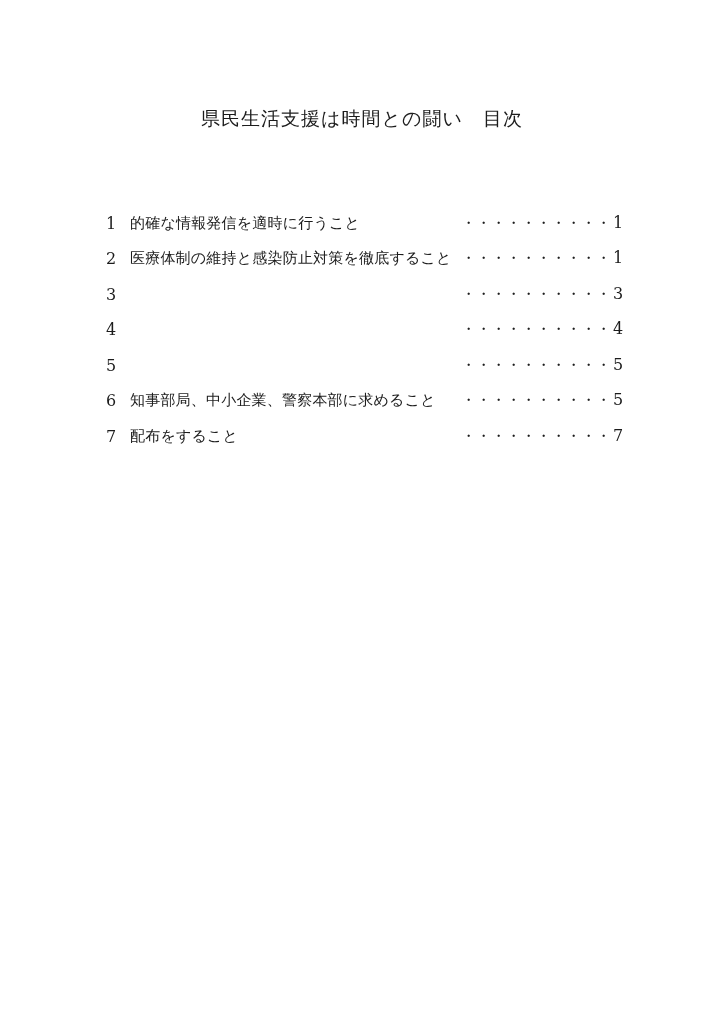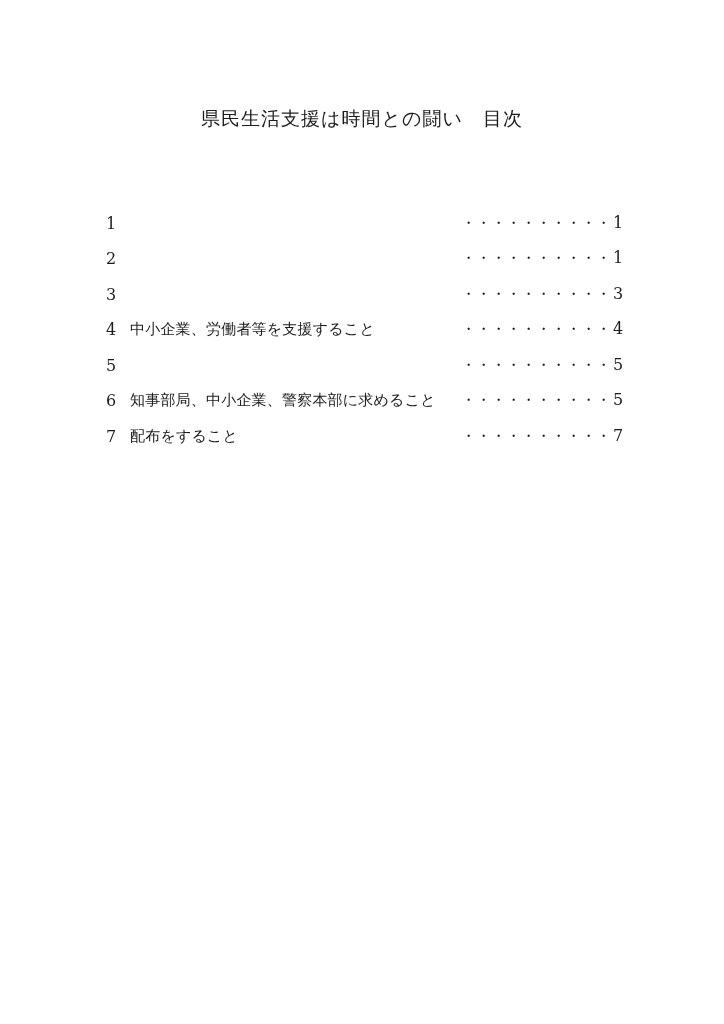--- a/index.html
+++ b/index.html
@@ -72,36 +72,37 @@
 <body>
 
 <div class="page">
 
   <div class="doc-title">県民生活支援は時間との闘い　目次</div>
 
   <div class="toc">
 
     <div class="toc-row">
       <span class="toc-num">1</span>
+      <span class="toc-label">的確な情報発信を適時に行うこと</span>
       <span class="toc-leader"><span class="toc-dots">・・・・・・・・・・</span><span class="toc-page">1</span></span>
     </div>
 
     <div class="toc-row">
       <span class="toc-num">2</span>
+      <span class="toc-label">医療体制の維持と感染防止対策を徹底すること</span>
       <span class="toc-leader"><span class="toc-dots">・・・・・・・・・・</span><span class="toc-page">1</span></span>
     </div>
 
     <div class="toc-row">
       <span class="toc-num">3</span>
       <span class="toc-leader"><span class="toc-dots">・・・・・・・・・・</span><span class="toc-page">3</span></span>
     </div>
 
     <div class="toc-row">
       <span class="toc-num">4</span>
-      <span class="toc-label">中小企業、労働者等を支援すること</span>
       <span class="toc-leader"><span class="toc-dots">・・・・・・・・・・</span><span class="toc-page">4</span></span>
     </div>
 
     <div class="toc-row">
       <span class="toc-num">5</span>
       <span class="toc-leader"><span class="toc-dots">・・・・・・・・・・</span><span class="toc-page">5</span></span>
     </div>
 
     <div class="toc-row">
       <span class="toc-num">6</span>

